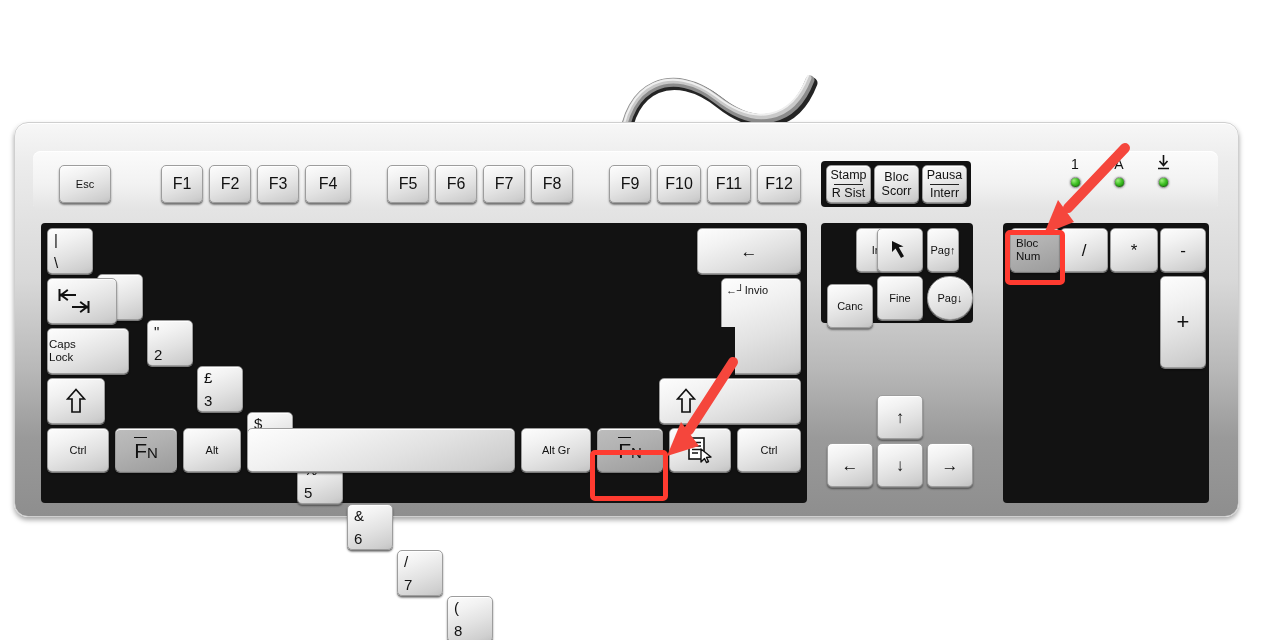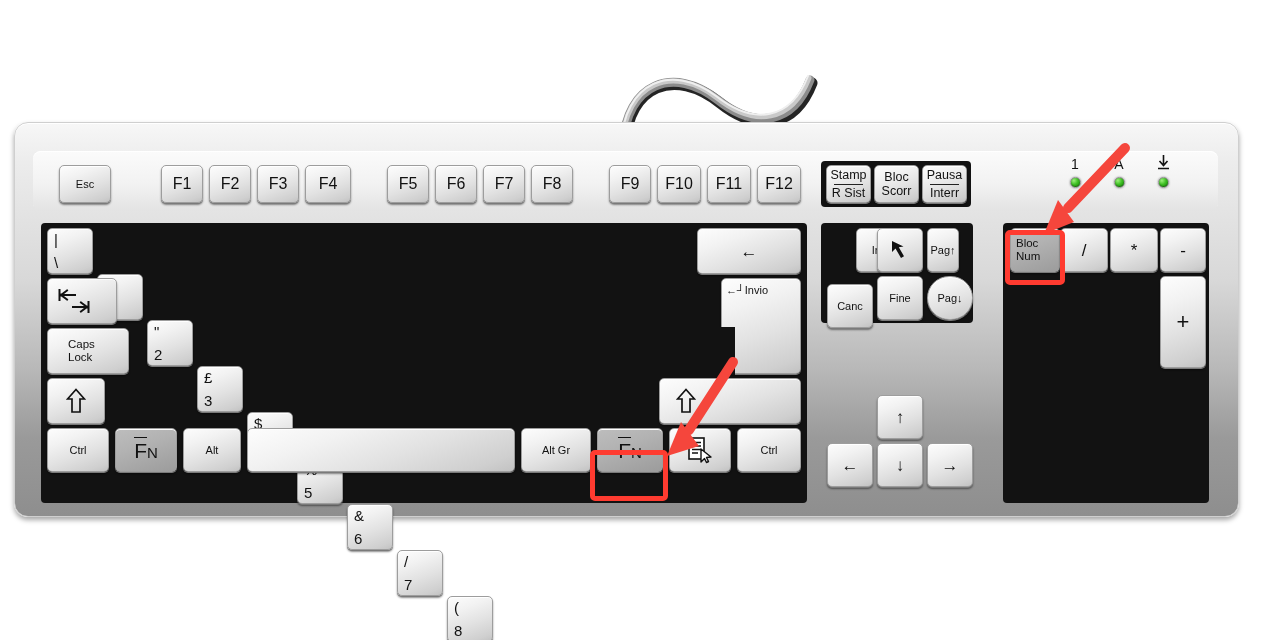--- a/index.html
+++ b/index.html
@@ -47,21 +47,21 @@
     border: 1px solid #9d9d9d;
     color: #111;
     font-size: 14px;
     display: flex; align-items: center; justify-content: center;
     line-height: 1;
     user-select: none;
     overflow: hidden;
   }
   .key .lbl { pointer-events: none; white-space: pre; text-align: center; }
   .k-center { align-items: center; justify-content: center; }
-  .k-2row { flex-direction: column; align-items: flex-start; justify-content: center; padding-left: 20px; gap: 1px; }
+  .k-2row { flex-direction: column; align-items: flex-start; justify-content: center; padding-left: 1px; gap: 1px; }
   .k-dual { position: relative; }
   .k-dual .up { position: absolute; left: 6px; top: 3px; font-size: 15px; }
   .k-dual .lo { position: absolute; left: 6px; bottom: 3px; font-size: 15px; }
   .k-split { flex-direction: column; justify-content: center; align-items: center; font-size: 12.5px; gap: 1px; }
   .k-split .divider { width: 66%; height: 1px; background: #222; margin: 1px 0; }
 
   .fkey { font-size: 16px; }
   .small { font-size: 11px; }
   .xsmall { font-size: 11.5px; }
 

